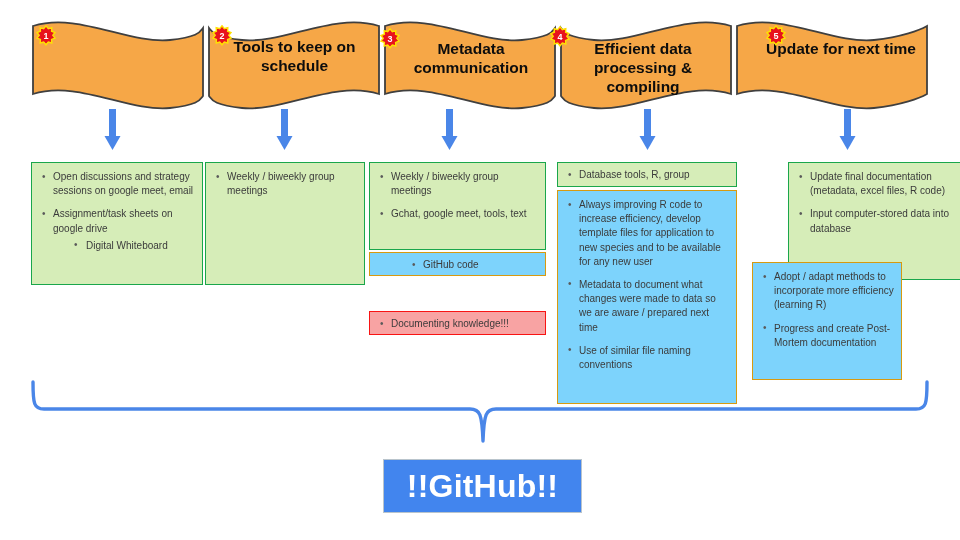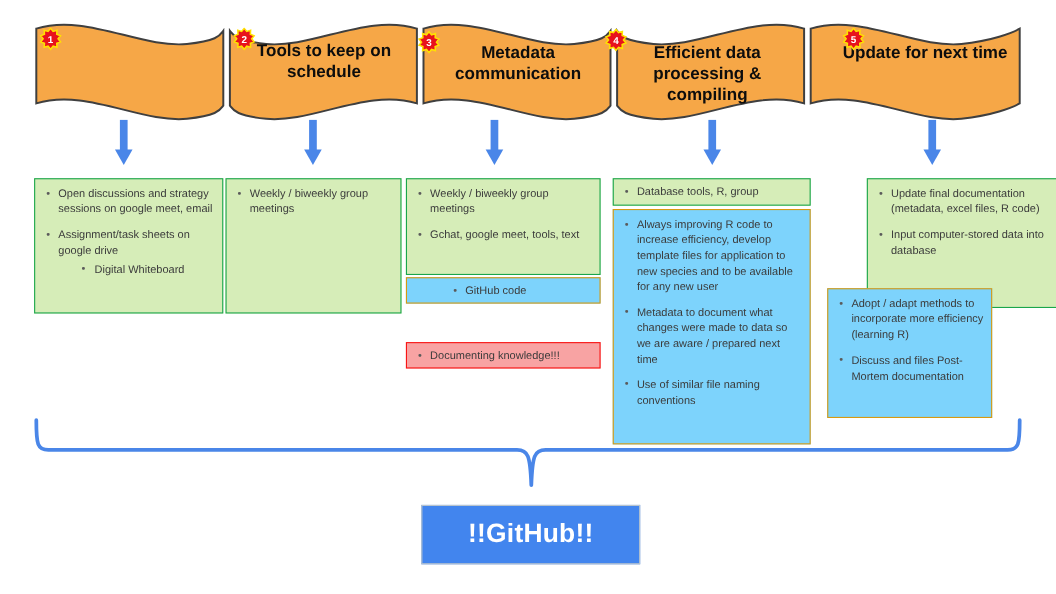--- a/index.html
+++ b/index.html
@@ -84,21 +84,21 @@
     position:absolute;
     left:383px;top:459px;
     width:197px;height:52px;
     background:#4285EE;
     border:1px solid #b9c4cc;
     display:flex;align-items:center;justify-content:center;
     z-index:5;
   }
   .github span{
     color:#ffffff;
-    font-size:24px;
+    font-size:32px;
     font-weight:bold;
     letter-spacing:0.2px;
   }
 </style>
 </head>
 <body>
 
 <div id="stage">
 
   <div class="banner-layer">
@@ -234,21 +234,21 @@
 
   <div class="box green" style="left:788px;top:162px;width:178px;height:118px;">
     <ul>
       <li>Update final documentation (metadata, excel files, R code)</li>
       <li>Input computer-stored data into database</li>
     </ul>
   </div>
   <div class="box yellow" style="left:752px;top:262px;width:150px;height:118px;">
     <ul>
       <li>Adopt / adapt methods to incorporate more efficiency (learning R)</li>
-      <li>Discuss and files Post-Mortem documentation</li>
+      <li>Progress and create Post-Mortem documentation</li>
     </ul>
   </div>
 
   <div class="github">
     <span>!!GitHub!!</span>
   </div>
 
 </div>
 
 </body></html>

